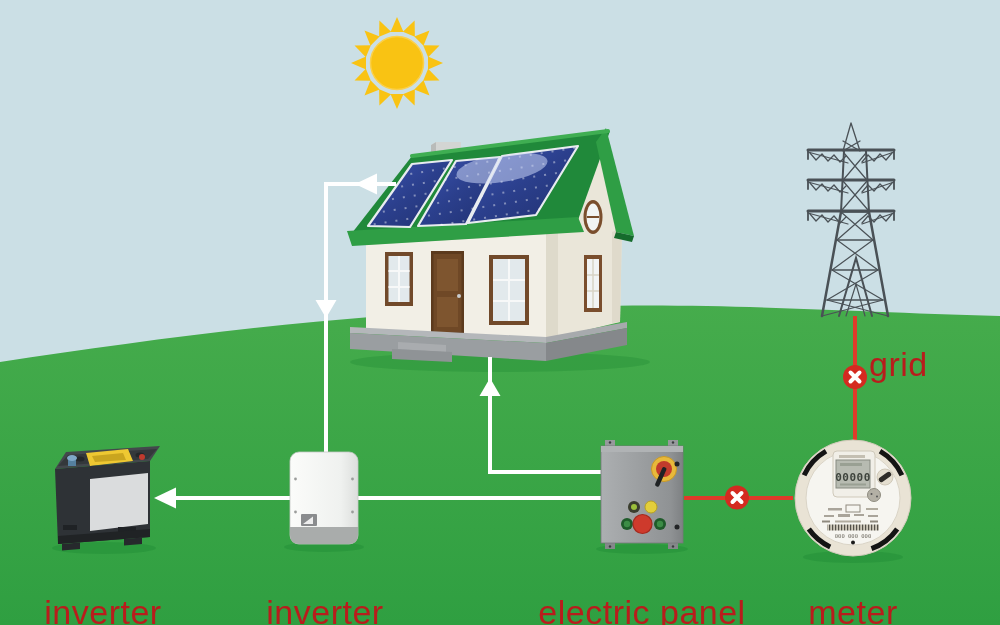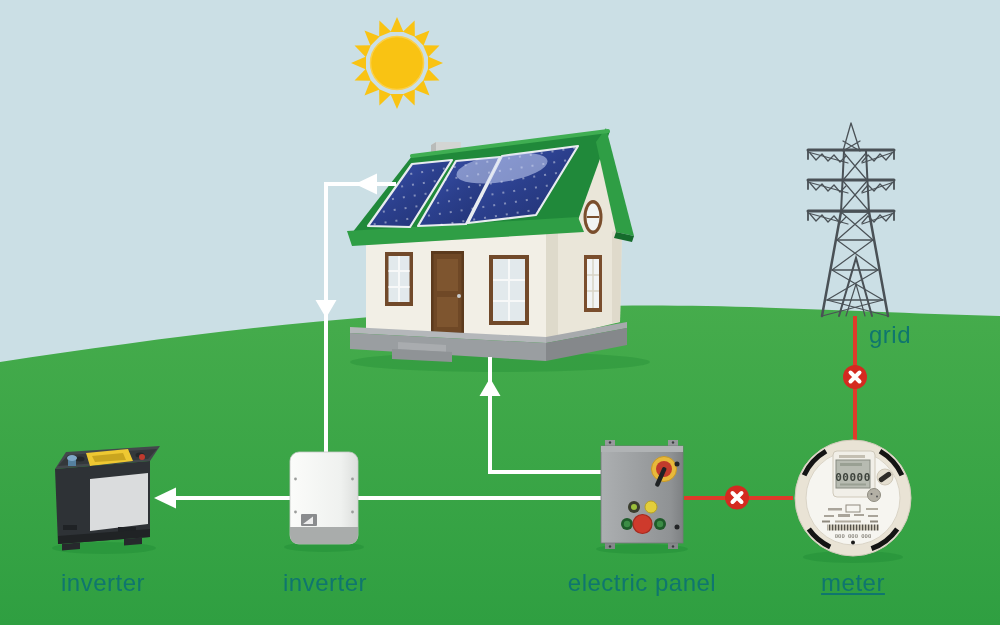--- a/index.html
+++ b/index.html
@@ -3,22 +3,22 @@
 <meta charset="utf-8">
 <style>
   html,body{margin:0;padding:0;background:#222;}
   .stage{
     position:relative; width:1000px; height:625px; overflow:hidden;
     font-family:"Liberation Sans", sans-serif;
     background:#CBDFE5;
   }
   .stage svg{position:absolute; left:0; top:0;}
   .label{
-    position:absolute; color:#0f766e; font-size:24px; letter-spacing:0.5px;
-    transform:translateX(-50%); white-space:nowrap; user-select:none;
+    position:absolute; color:#b91c1c; font-size:34px; letter-spacing:0.5px;
+    transform:translateX(-50%); white-space:nowrap; user-select:none;margin-top:24px;
   }
   .label.left-anchor{transform:none;}
 </style>
 </head>
 <body>
 
 <div class="stage">
 <svg width="1000" height="625" viewBox="0 0 1000 625">
   <defs>
     <linearGradient id="grassGrad" x1="0" y1="300" x2="0" y2="625" gradientUnits="userSpaceOnUse">

